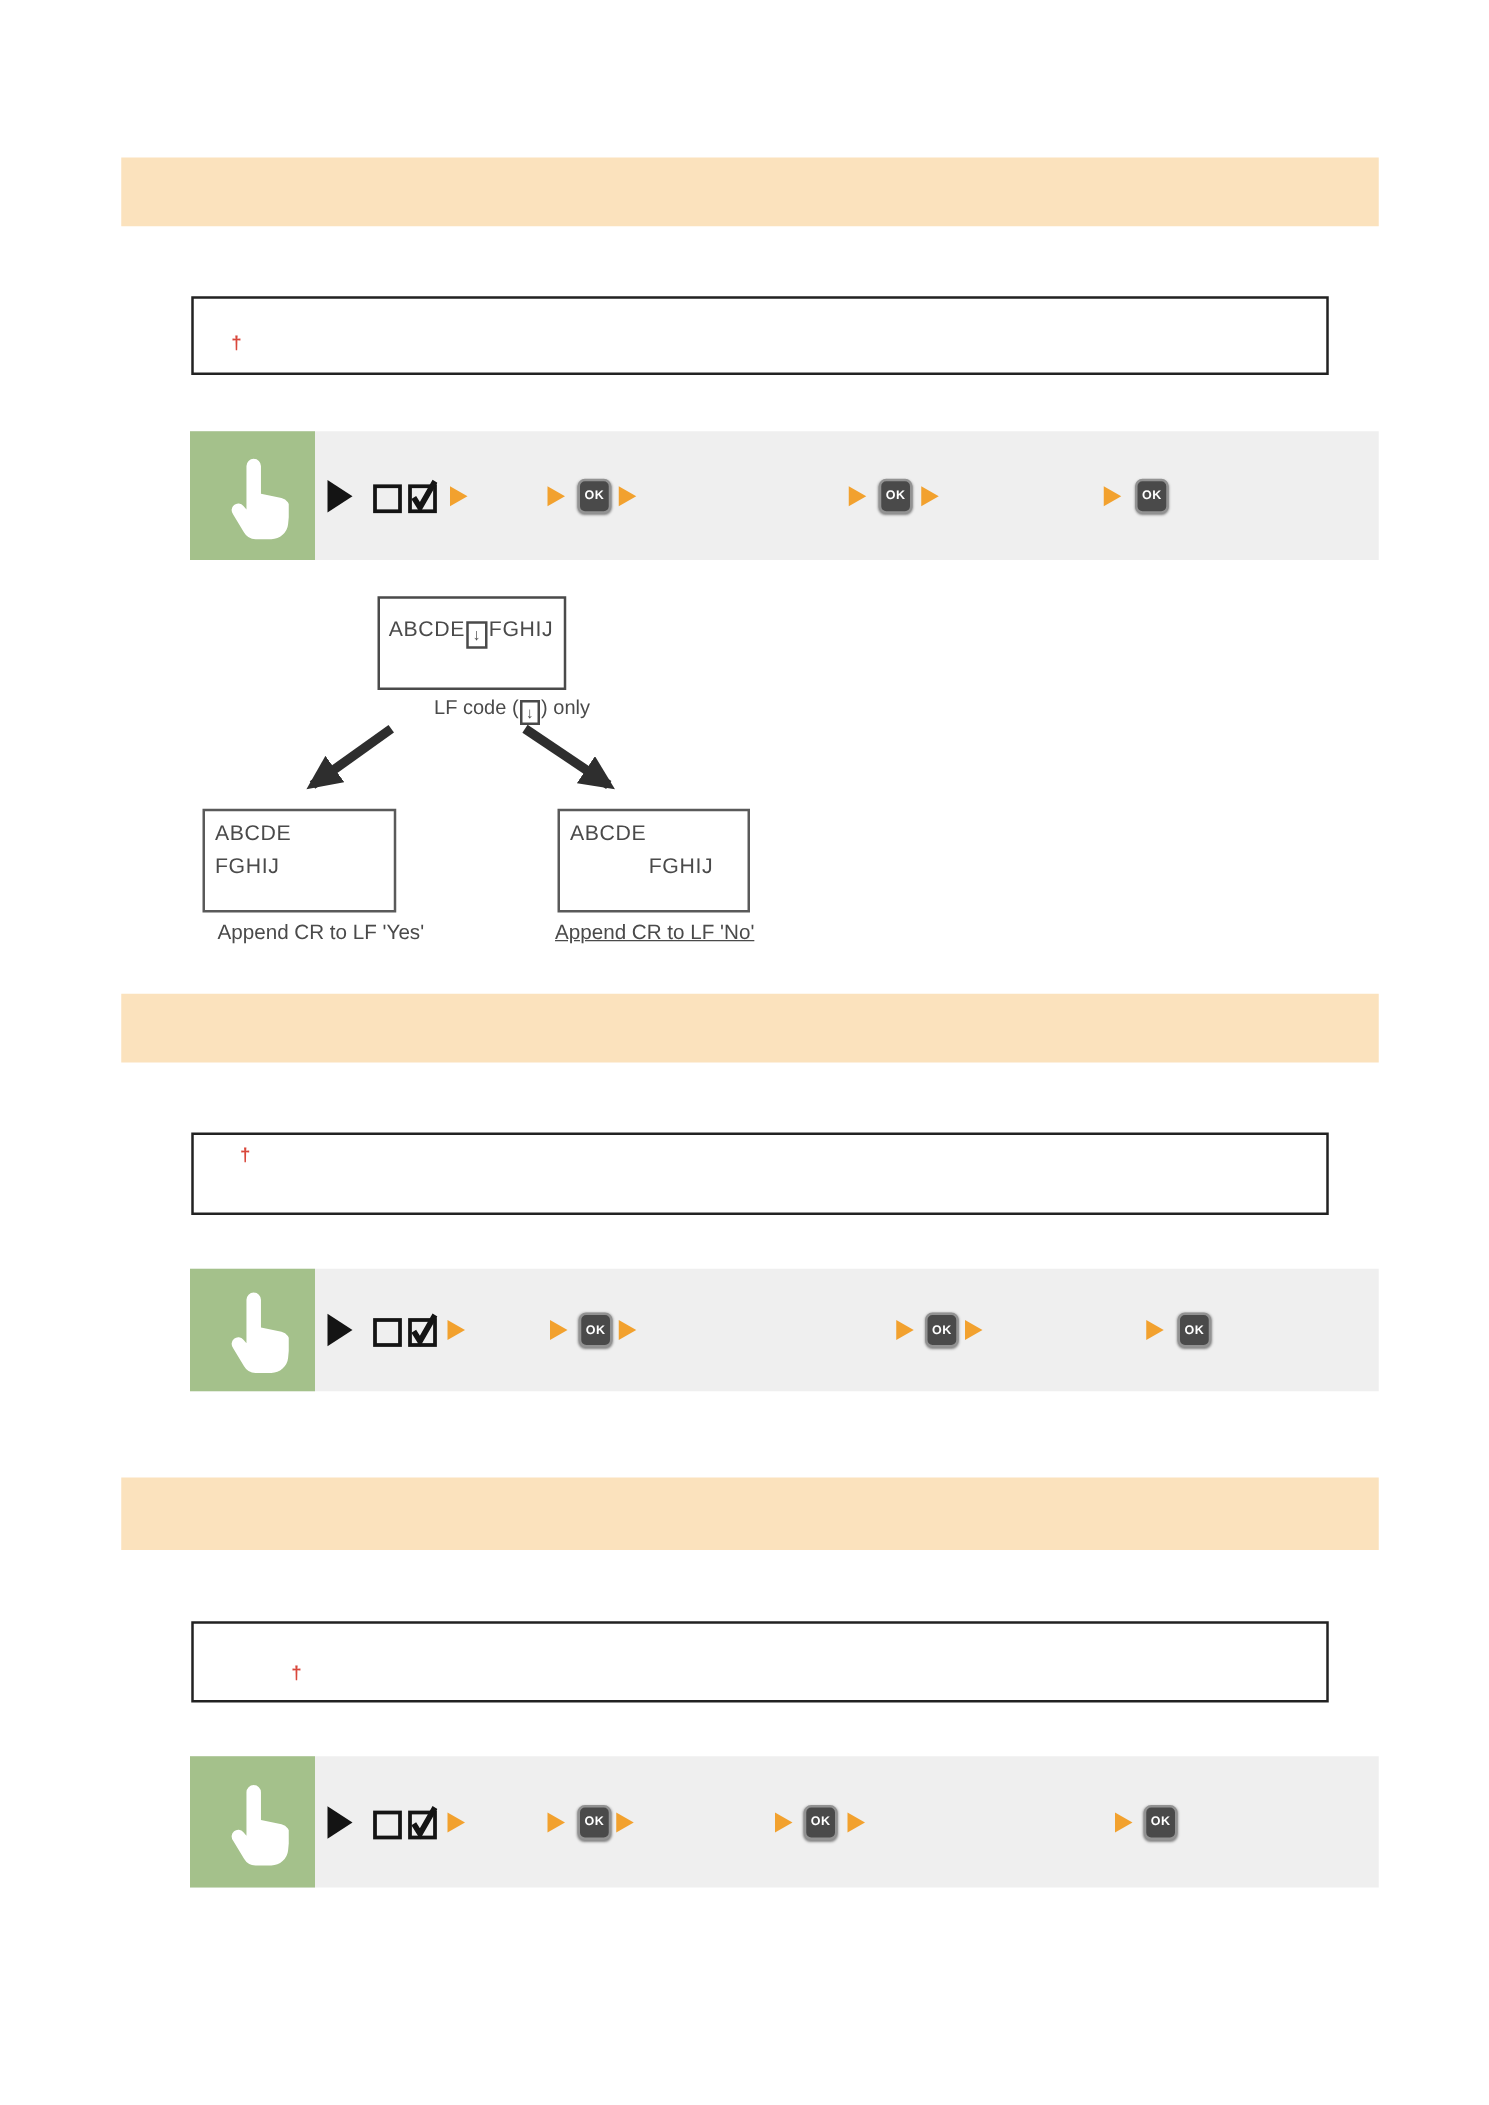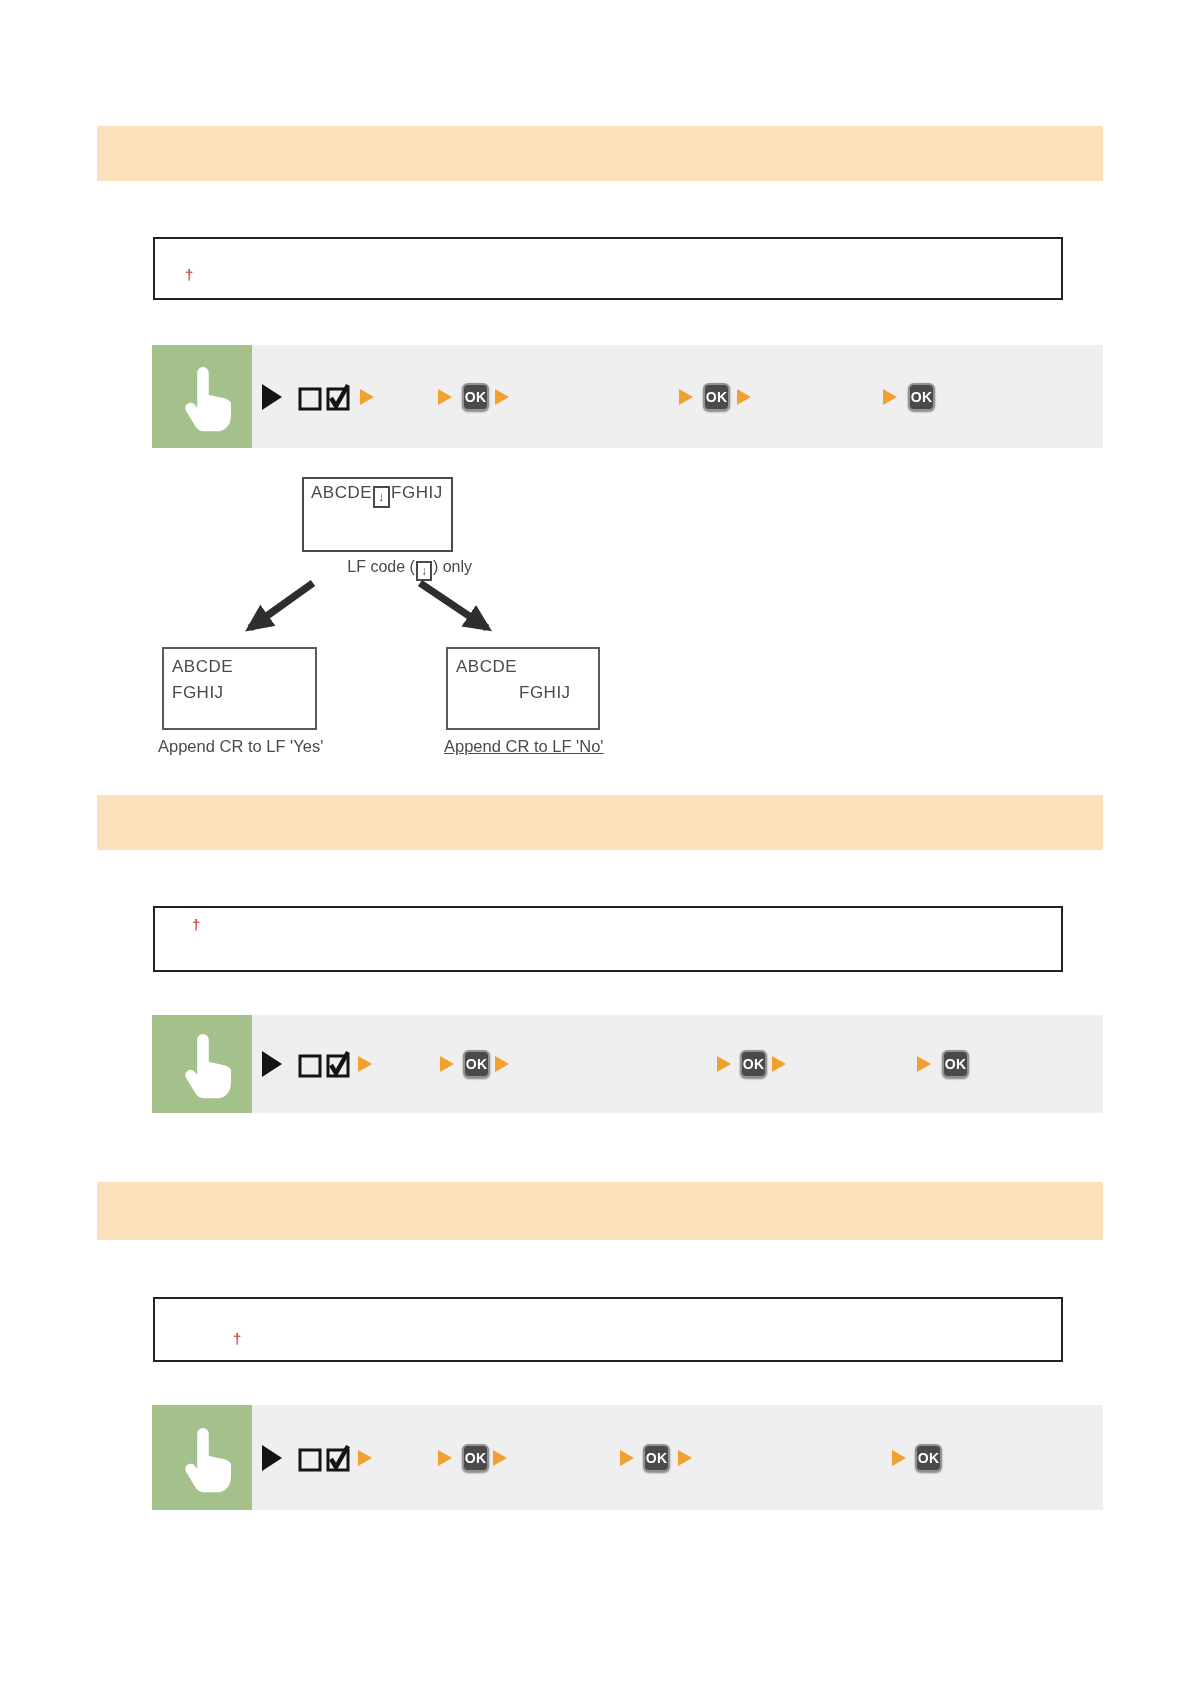--- a/index.html
+++ b/index.html
@@ -14,27 +14,27 @@
   .notebox{position:absolute;left:153px;width:910px;background:#ffffff;border:2px solid #222222;box-sizing:border-box;}
   .dagger{position:absolute;color:#D9473B;font-size:15px;font-weight:bold;line-height:1;}
   
   .bar{position:absolute;left:152px;width:951px;background:#EFEFEF;}
   .badge{position:absolute;left:0;top:0;width:100px;height:100%;background:#A4C18B;display:flex;align-items:center;justify-content:center;}
   .icon{position:absolute;top:50%;transform:translateY(-50%);}
   .tri-black{width:0;height:0;border-left:20px solid #141414;border-top:13px solid transparent;border-bottom:13px solid transparent;}
   .tri-orange{width:0;height:0;border-left:14px solid #F2A12E;border-top:8px solid transparent;border-bottom:8px solid transparent;}
   .okkey{
     width:23px;height:24px;background:#4A4A4A;border:2px solid #929292;border-radius:6px;
-    box-shadow:0 1px 2px rgba(0,0,0,.45);color:#ffffff;font-size:14px;font-weight:bold;
+    box-shadow:0 1px 2px rgba(0,0,0,.45);color:#ffffff;font-size:10px;font-weight:bold;
     display:flex;align-items:center;justify-content:center;box-sizing:content-box;letter-spacing:.3px;
   }
   
   .diag-text{color:#4A4A4A;}
   .disp-box{position:absolute;left:302px;top:477px;width:151px;height:75px;border:2px solid #4A4A4A;box-sizing:border-box;
-    padding:4px 0 0 7px;font-size:17px;letter-spacing:.5px;}
+    padding:15px 0 0 7px;font-size:17px;letter-spacing:.5px;}
   .arrowbox{display:inline-flex;align-items:center;justify-content:center;border:2px solid #4A4A4A;
     width:13px;height:18px;font-size:13px;font-weight:bold;vertical-align:-3px;margin:0 1px;}
   .arrowbox.small{width:12px;height:16px;font-size:12px;vertical-align:-3px;}
   .lf-caption{position:absolute;left:292px;top:558px;width:180px;text-align:right;font-size:16px;}
   .result-box{position:absolute;top:647px;height:83px;border:2px solid #5A5A5A;box-sizing:border-box;
     padding:5px 0 0 8px;font-size:17px;line-height:26px;letter-spacing:.5px;}
   .result-caption{position:absolute;top:737px;font-size:16.5px;white-space:nowrap;}
 </style>
 </head>
 <body>
@@ -89,21 +89,21 @@
   </svg>
 
   <div class="result-box diag-text" style="left:162px;width:155px;">
     <div>ABCDE</div>
     <div>FGHIJ</div>
   </div>
   <div class="result-box diag-text" style="left:446px;width:154px;">
     <div>ABCDE</div>
     <div style="padding-left:63px;">FGHIJ</div>
   </div>
-  <div class="result-caption diag-text" style="left:158px;text-align:center;">Append CR to LF 'Yes'</div>
+  <div class="result-caption diag-text" style="left:174px;text-align:center;">Append CR to LF 'Yes'</div>
   <div class="result-caption diag-text" style="left:444px;text-decoration:underline;">Append CR to LF 'No'</div>
 
   <div class="hdr" style="top:795px;"></div>
 
   <div class="notebox" style="top:906px;height:66px;">
     <span class="dagger" style="left:37px;top:9px;">†</span>
   </div>
 
   <div class="bar" style="top:1015px;height:98px;">
     <div class="badge">

